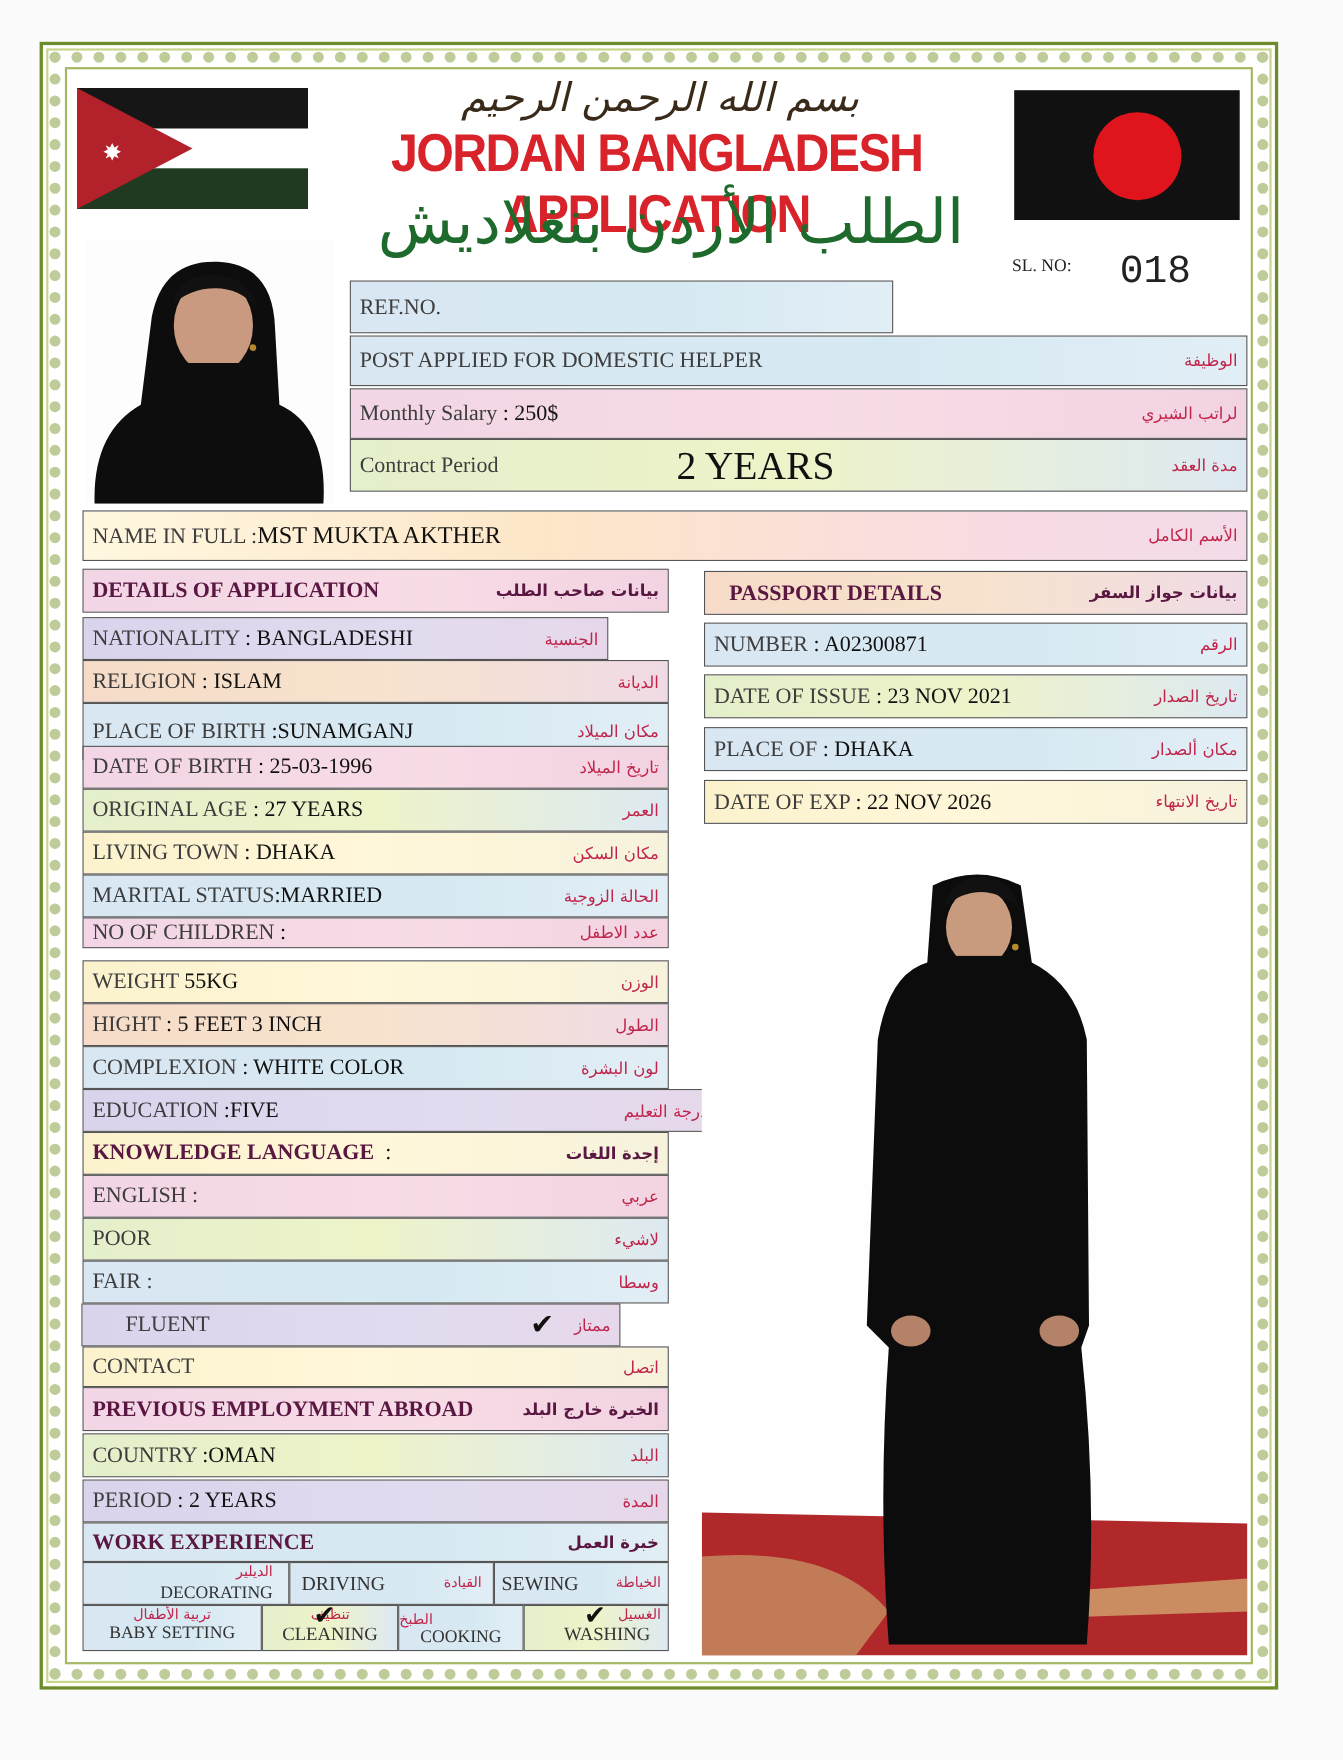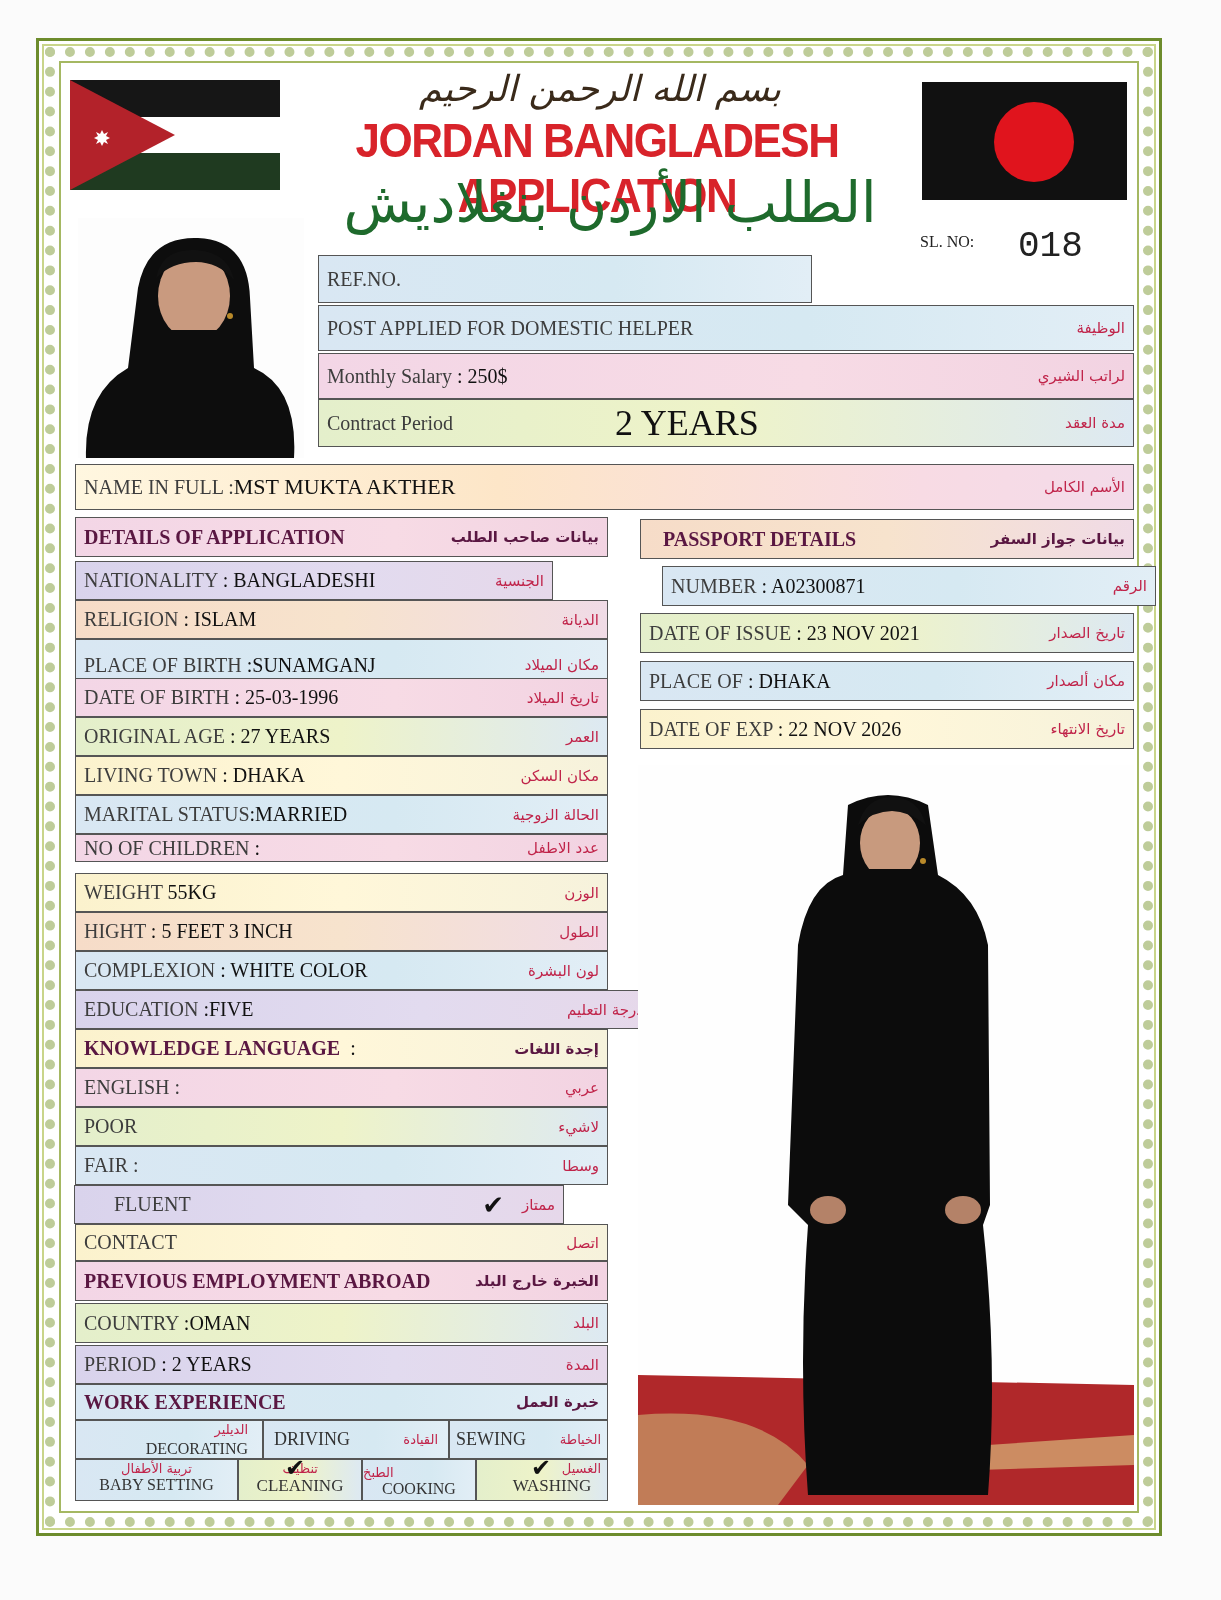--- a/index.html
+++ b/index.html
@@ -232,21 +232,21 @@
 <div class="work-cell c-green" style="left:476px; top:1459px; width:132px; height:42px; text-align:center;">
   <span class="chk" style="left:54px; top:-6px;">✔</span>
   <div class="ar" style="text-align:right; padding-right:6px; margin-top:1px;">الغسيل</div>
   <div style="font-size:17px; padding-left:20px;">WASHING</div>
 </div>
 
 <div class="row head c-peach" style="left:640px; top:519px; width:494px; height:40px;">
   <span class="en" style="padding-left:14px;">PASSPORT DETAILS</span>
   <span class="ar">بيانات جواز السفر</span>
 </div>
-<div class="row c-blue" style="left:662px; top:566px; width:494px; height:40px;">
+<div class="row c-blue" style="left:640px; top:566px; width:494px; height:40px;">
   <span><span class="en">NUMBER</span> <span class="val">: A02300871</span></span>
   <span class="ar">الرقم</span>
 </div>
 <div class="row c-green" style="left:640px; top:613px; width:494px; height:40px;">
   <span><span class="en">DATE OF ISSUE</span> <span class="val">: 23 NOV 2021</span></span>
   <span class="ar">تاريخ الصدار</span>
 </div>
 <div class="row c-blue" style="left:640px; top:661px; width:494px; height:40px;">
   <span><span class="en">PLACE OF</span> <span class="val">: DHAKA</span></span>
   <span class="ar">مكان ألصدار</span>

